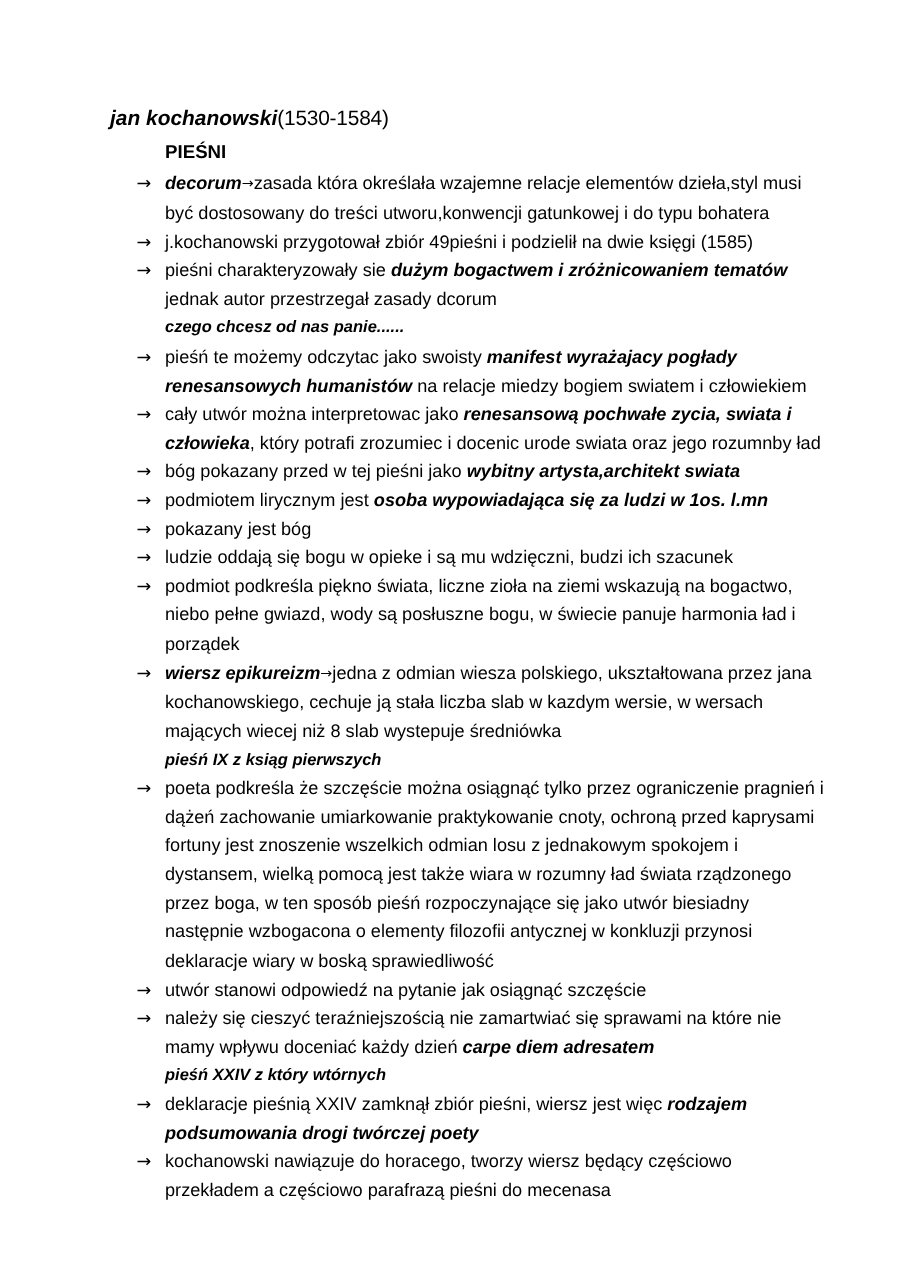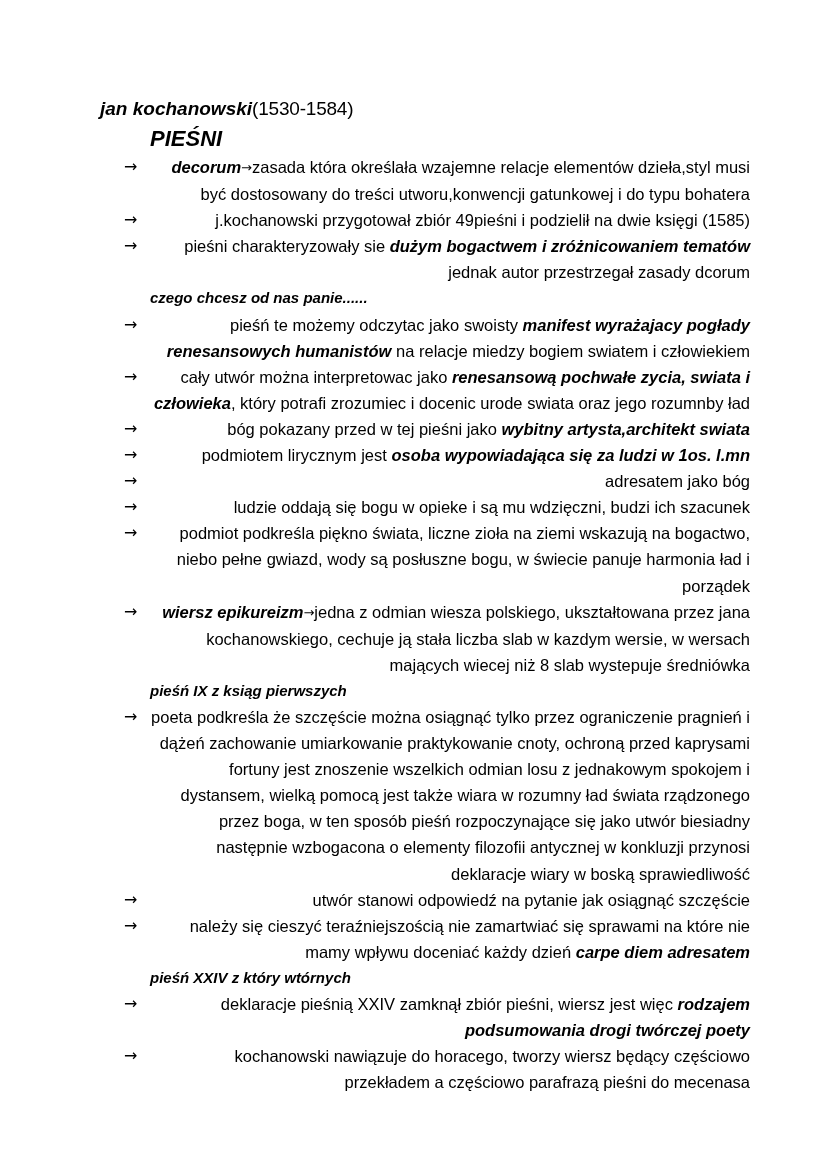--- a/index.html
+++ b/index.html
@@ -37,23 +37,22 @@
   .doc-title .name {
     font-weight: bold;
     font-style: italic;
   }
   .doc-title .years {
     font-weight: normal;
     font-style: normal;
     letter-spacing: -0.2px;
   }
   .section-title {
-    font-size: 22px;
+    font-size: 17px;
     font-weight: bold;
-    font-style: italic;
     line-height: 26px;
     margin: 0 0 2px 0;
     padding-left: 50px;
   }
 
   
   .list {
     margin: 0;
     padding: 0;
     list-style: none;
@@ -69,21 +68,20 @@
   .item .arrow {
     position: absolute;
     left: 24px;
     top: 0;
     font-size: 16px;
     line-height: 26.1px;
     font-family: "DejaVu Sans", sans-serif;
   }
   .item .txt {
     display: block;
-    text-align: right;
   }
   
   .subhead {
     padding-left: 50px;
     font-size: 15px;
     line-height: 26.1px;
     font-weight: bold;
     font-style: italic;
   }
   b.em {
@@ -135,21 +133,21 @@
         <div class="item">
           <span class="arrow">→</span>
           <span class="txt"><span>bóg pokazany przed w tej pieśni jako </span><b class="em">wybitny artysta,architekt swiata</b></span>
         </div>
         <div class="item">
           <span class="arrow">→</span>
           <span class="txt"><span>podmiotem lirycznym jest </span><b class="em">osoba wypowiadająca się za ludzi w 1os. l.mn</b></span>
         </div>
         <div class="item">
           <span class="arrow">→</span>
-          <span class="txt"><span>adresatem jako bóg</span></span>
+          <span class="txt"><span>pokazany jest bóg</span></span>
         </div>
         <div class="item">
           <span class="arrow">→</span>
           <span class="txt"><span>ludzie oddają się bogu w opieke i są mu wdzięczni, budzi ich szacunek</span></span>
         </div>
         <div class="item">
           <span class="arrow">→</span>
           <span class="txt"><span>podmiot podkreśla piękno świata, liczne zioła na ziemi wskazują na bogactwo, niebo pełne gwiazd, wody są posłuszne bogu, w świecie panuje harmonia ład i porządek</span></span>
         </div>
         <div class="item">

